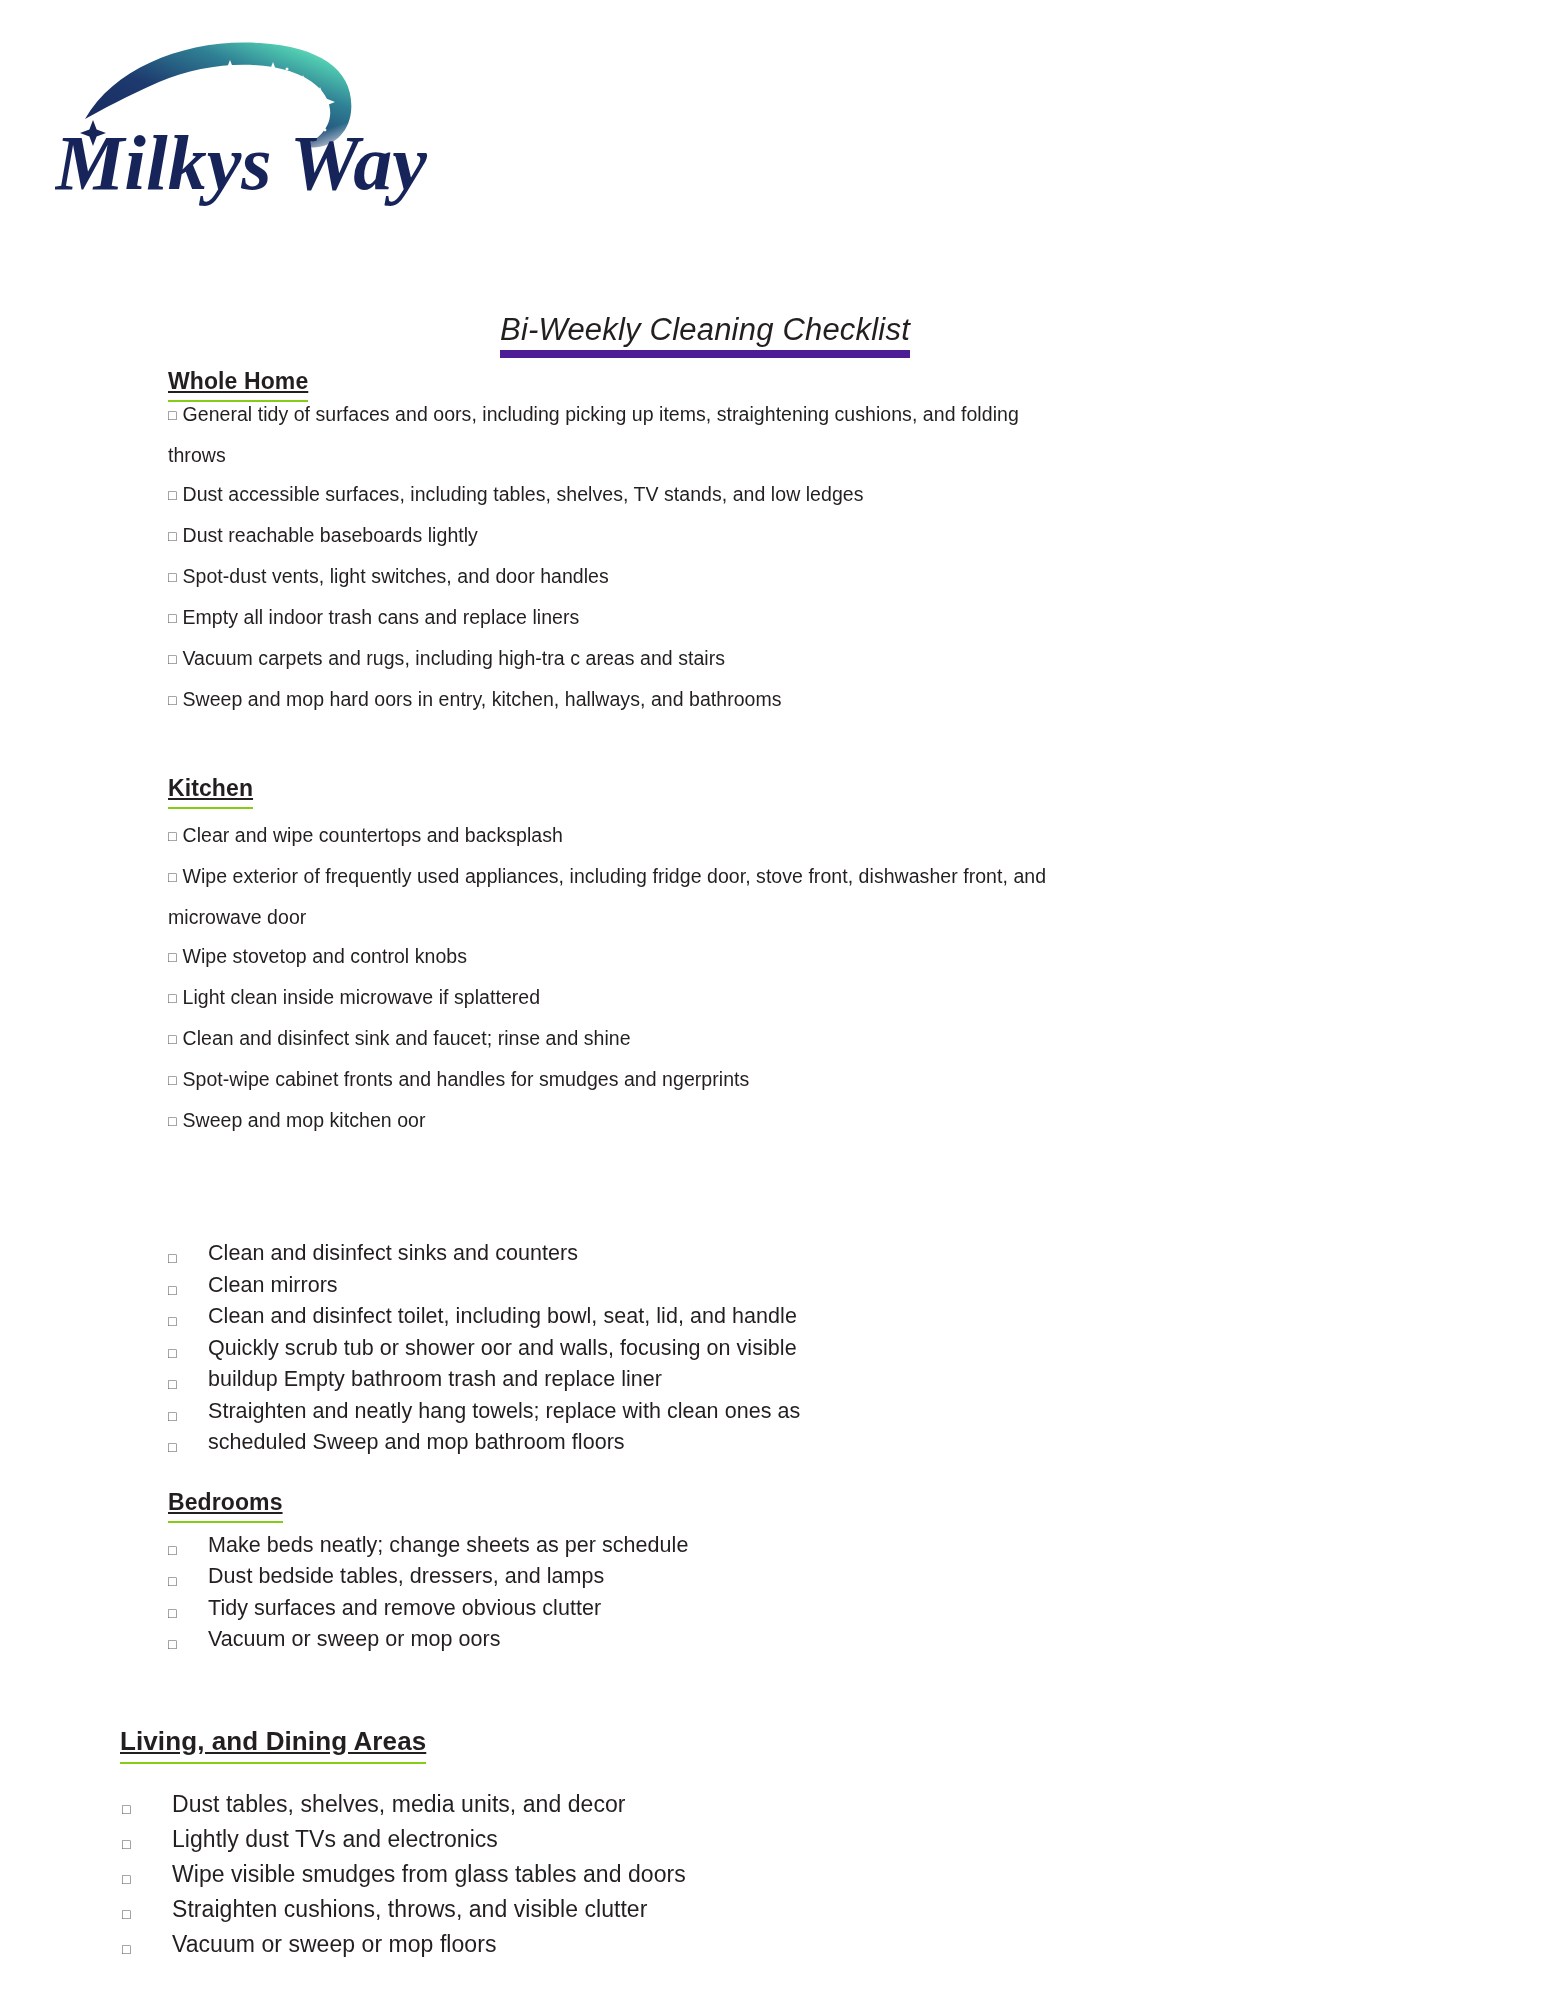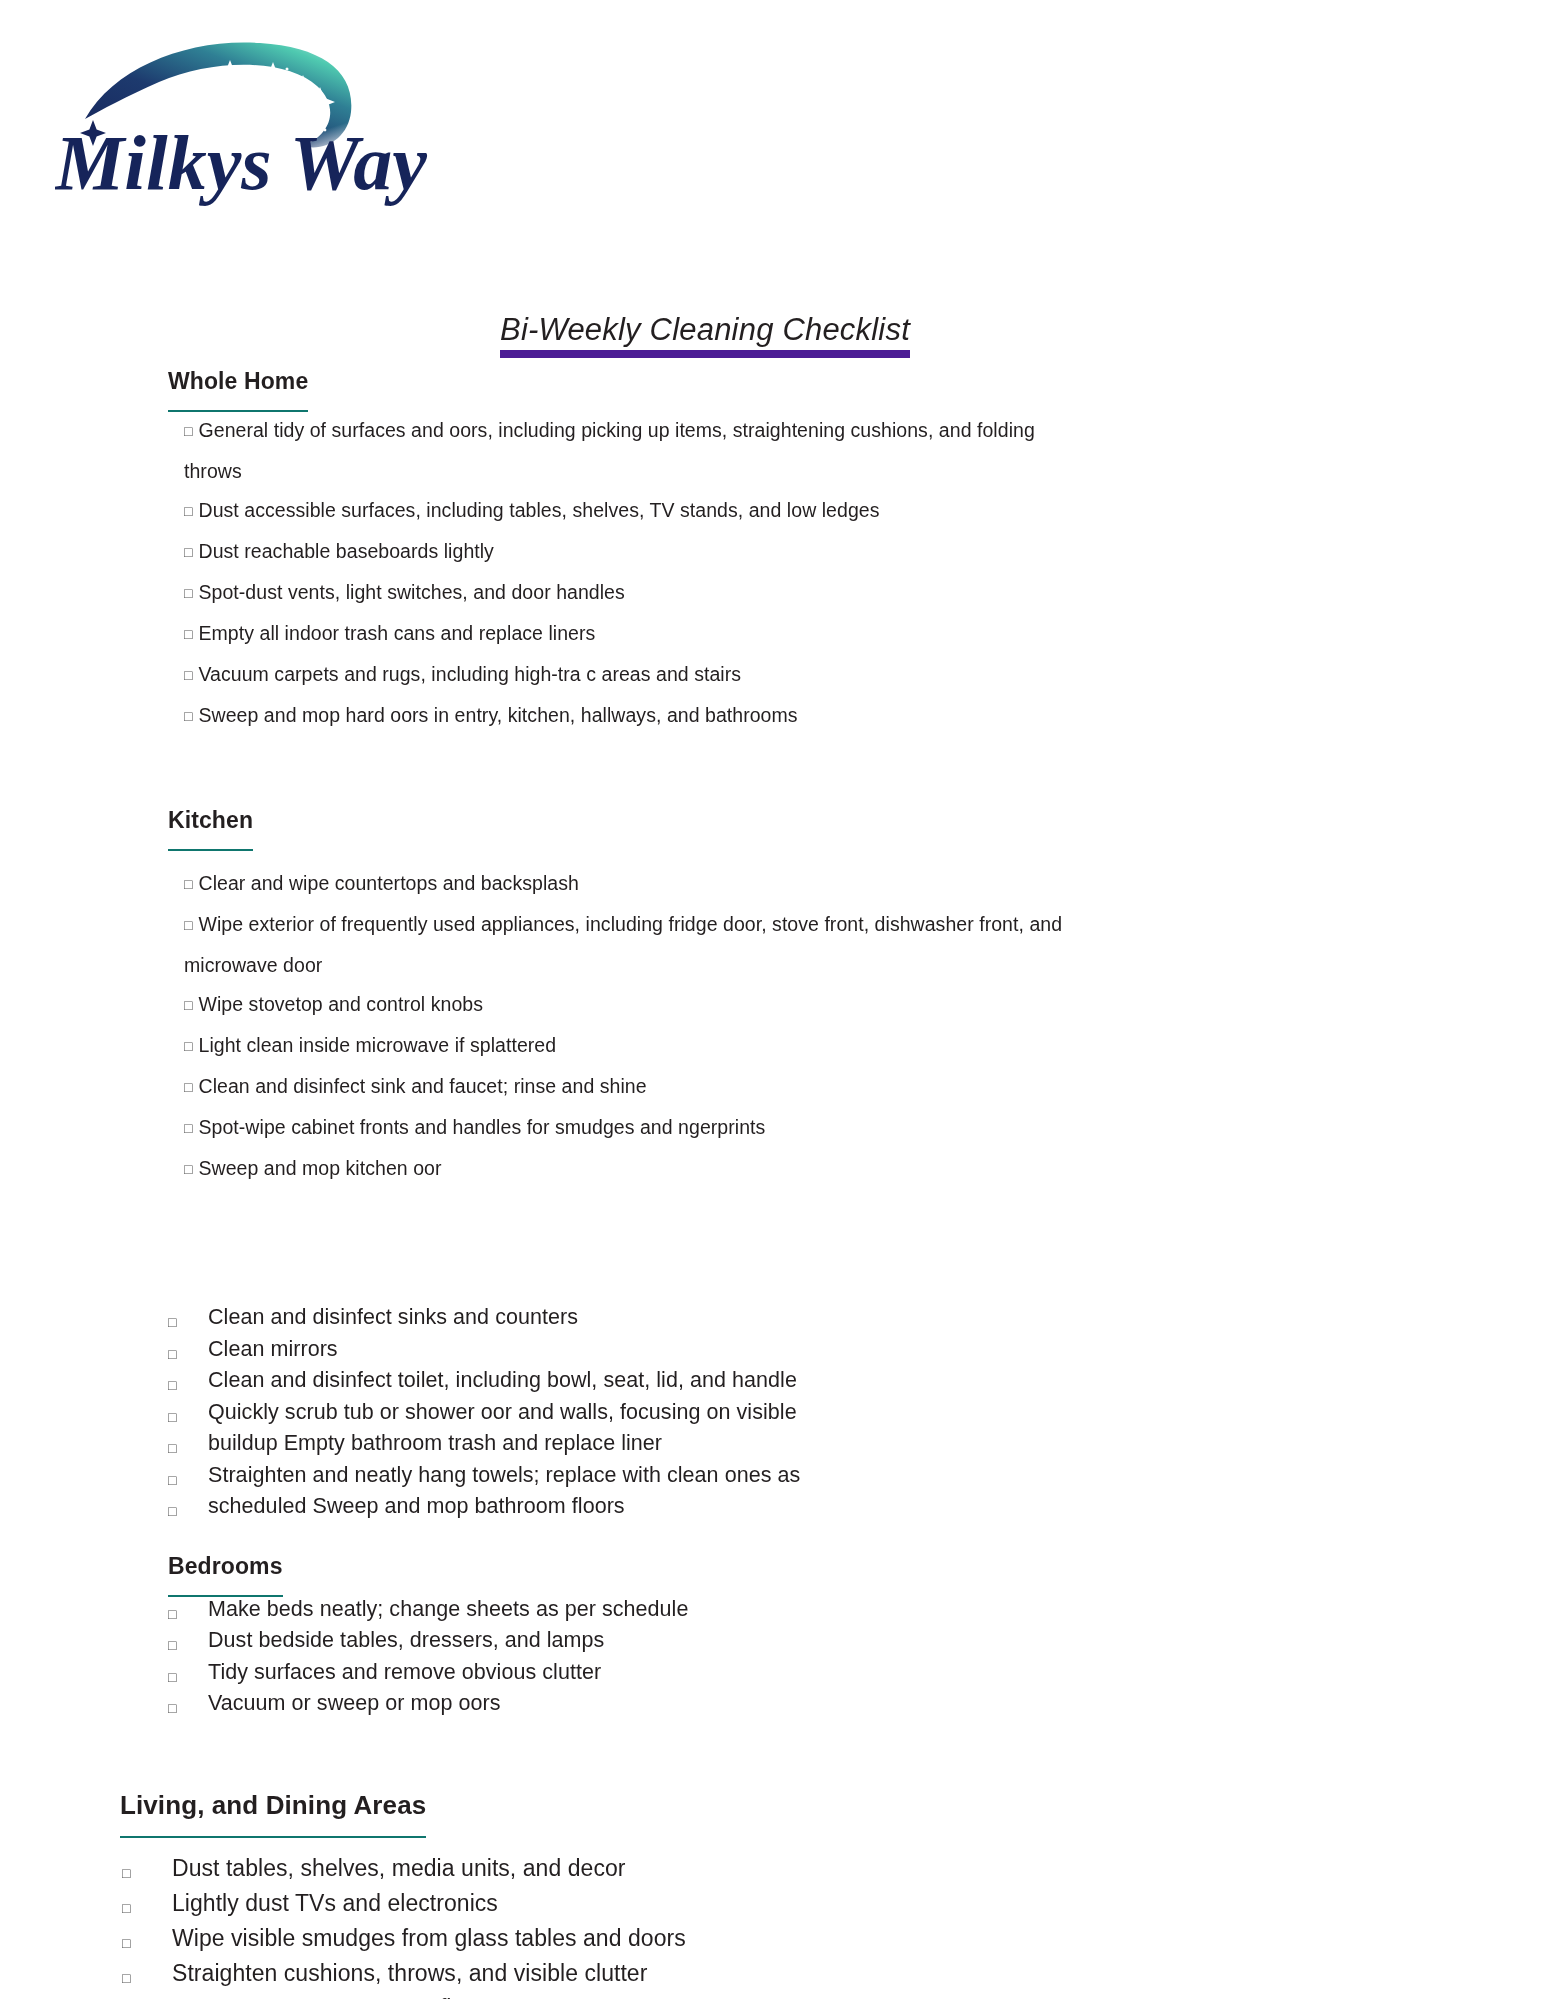--- a/index.html
+++ b/index.html
@@ -57,28 +57,29 @@
   }
 
   
   h2.section-head {
     margin: 0;
     font-weight: 600;
     color: #231f20;
     letter-spacing: 0.1px;
   }
   h2.section-head span.u {
-    border-bottom: 2px solid #0f766e;
-    padding-bottom: 16px;
+    border-bottom: 2px solid #84cc16;
+    padding-bottom: 6px;
+    text-decoration: underline;
   }
   .head-sm { font-size: 23px; }
   .head-lg { font-size: 26px; }
 
   
-  .list-a { margin: 16px; padding: 0; list-style: none; }
+  .list-a { margin: 0; padding: 0; list-style: none; }
   .list-a li {
     display: block;
     font-size: 19.5px;
     line-height: 39px;
     color: #231f20;
     letter-spacing: 0.05px;
     max-width: 905px;
   }
   .list-a li .cb {
     font-size: 14px;

